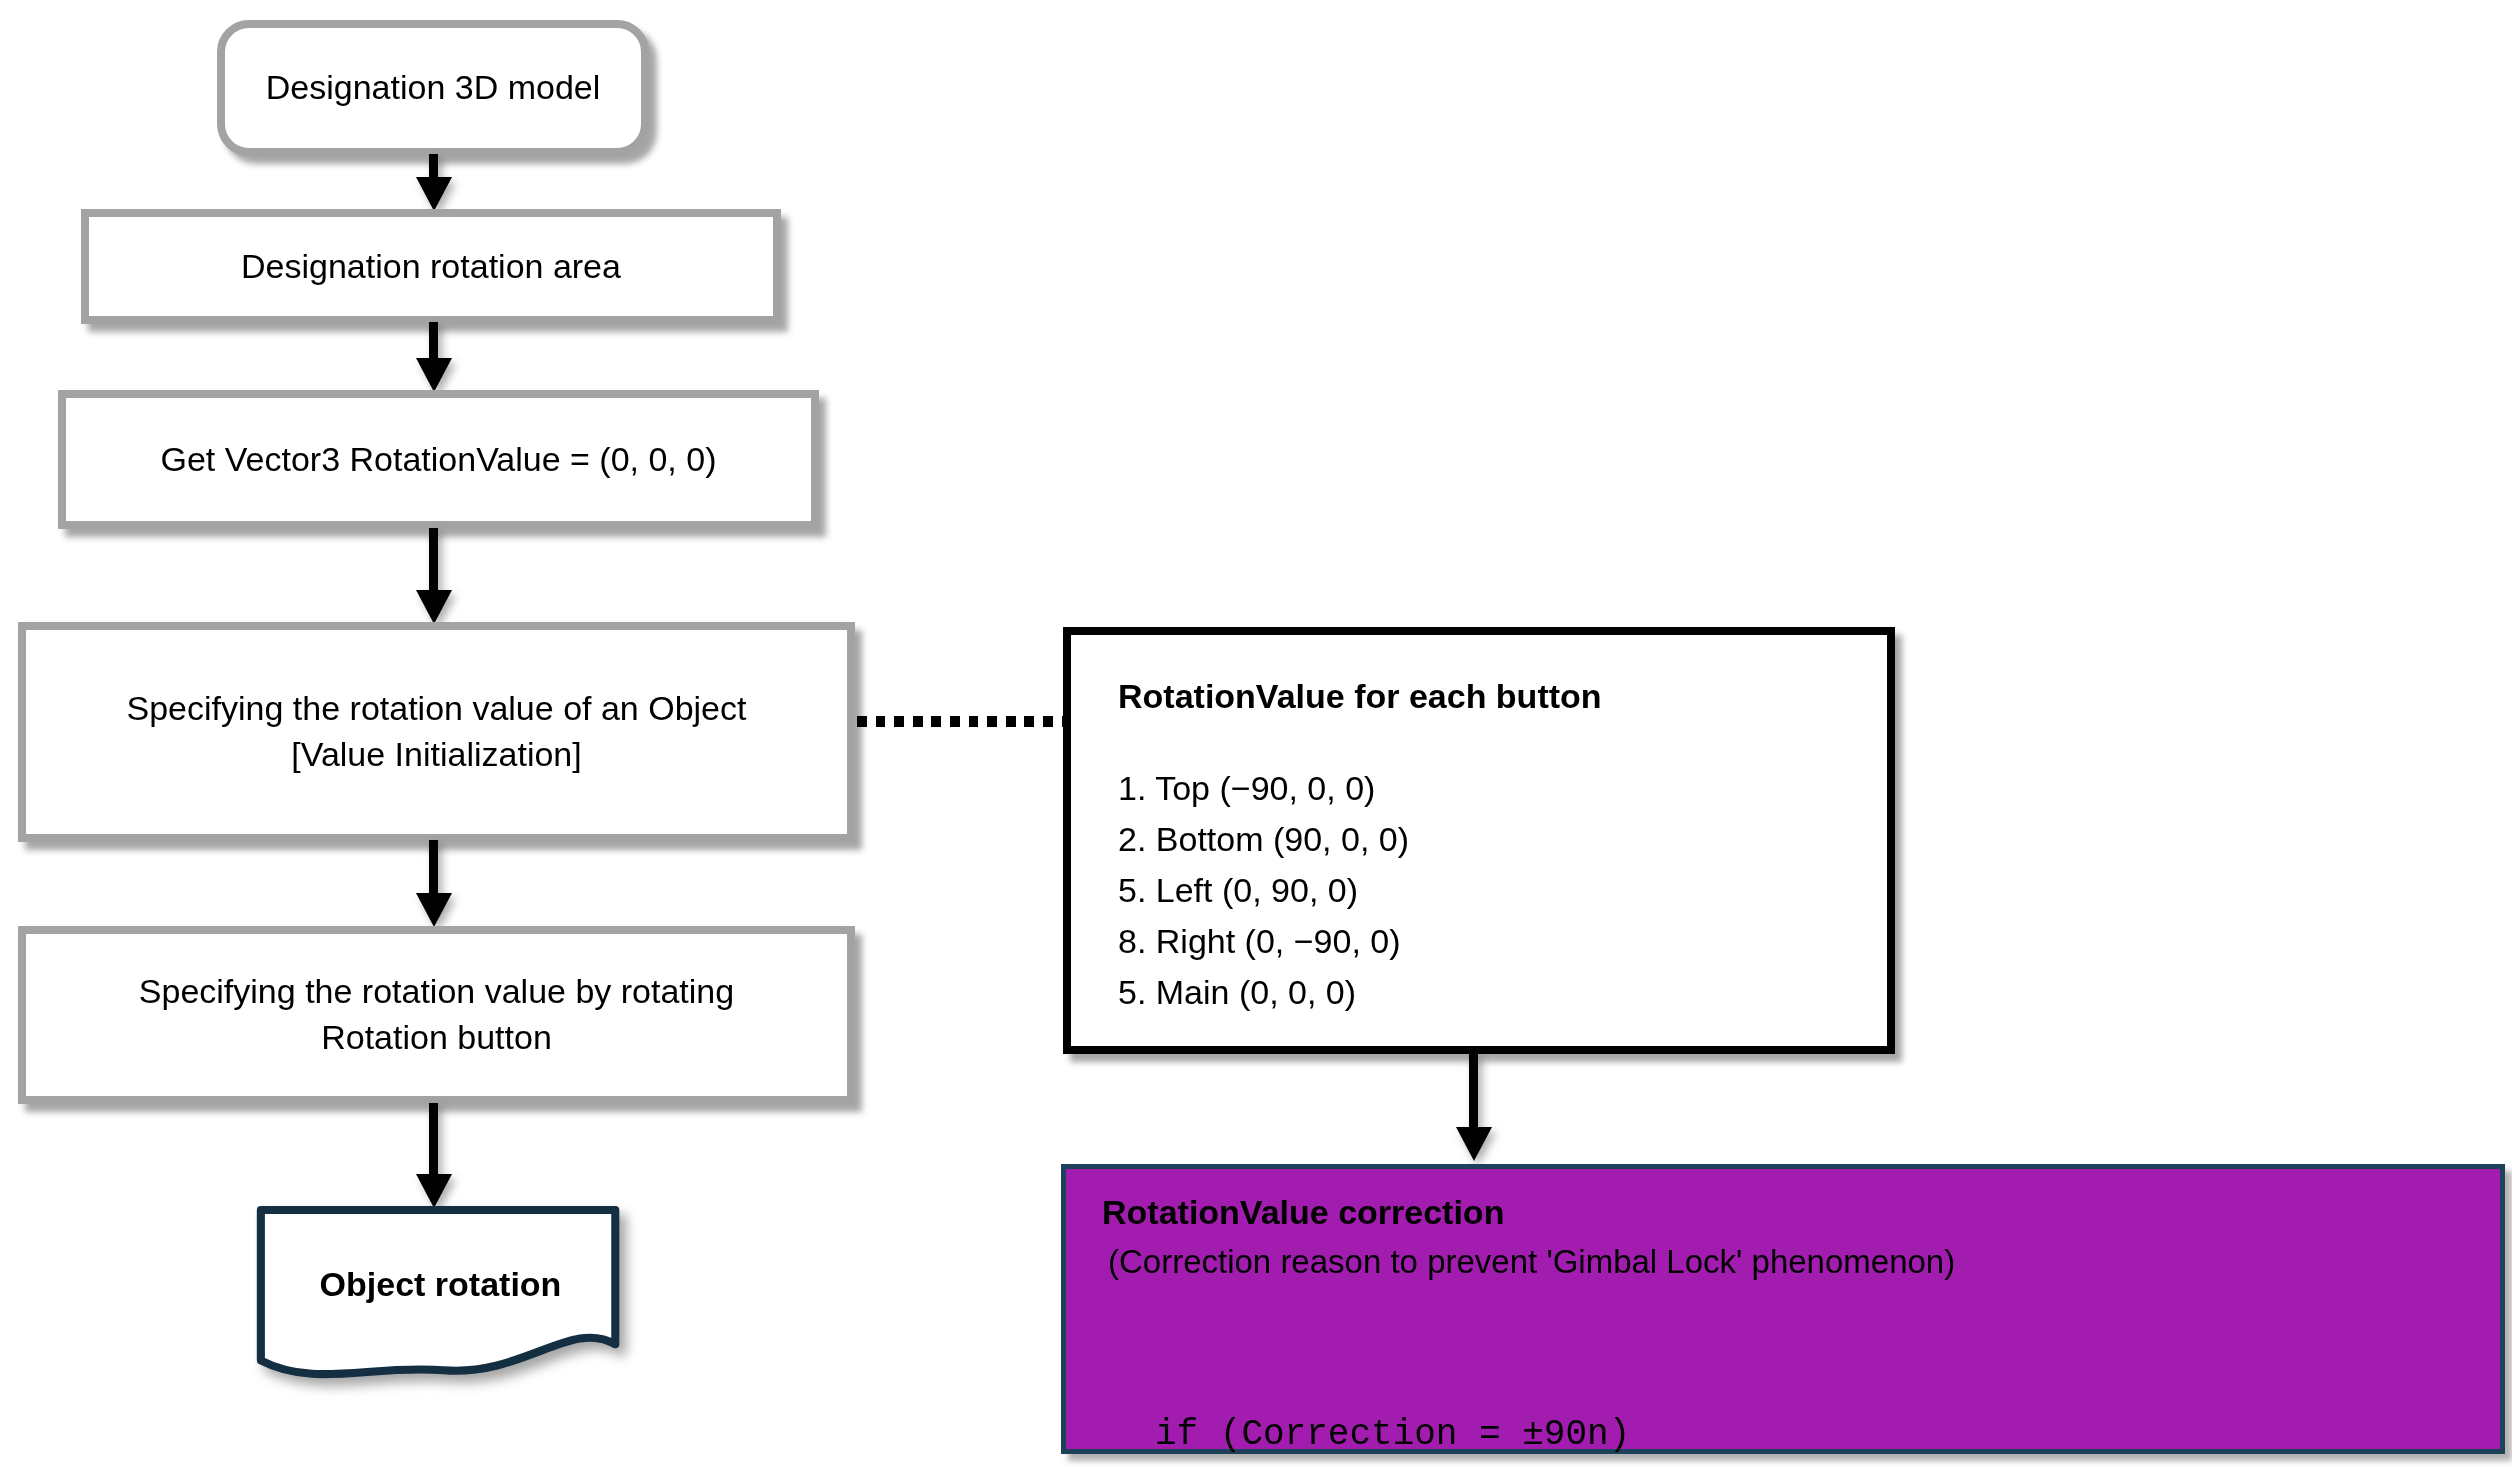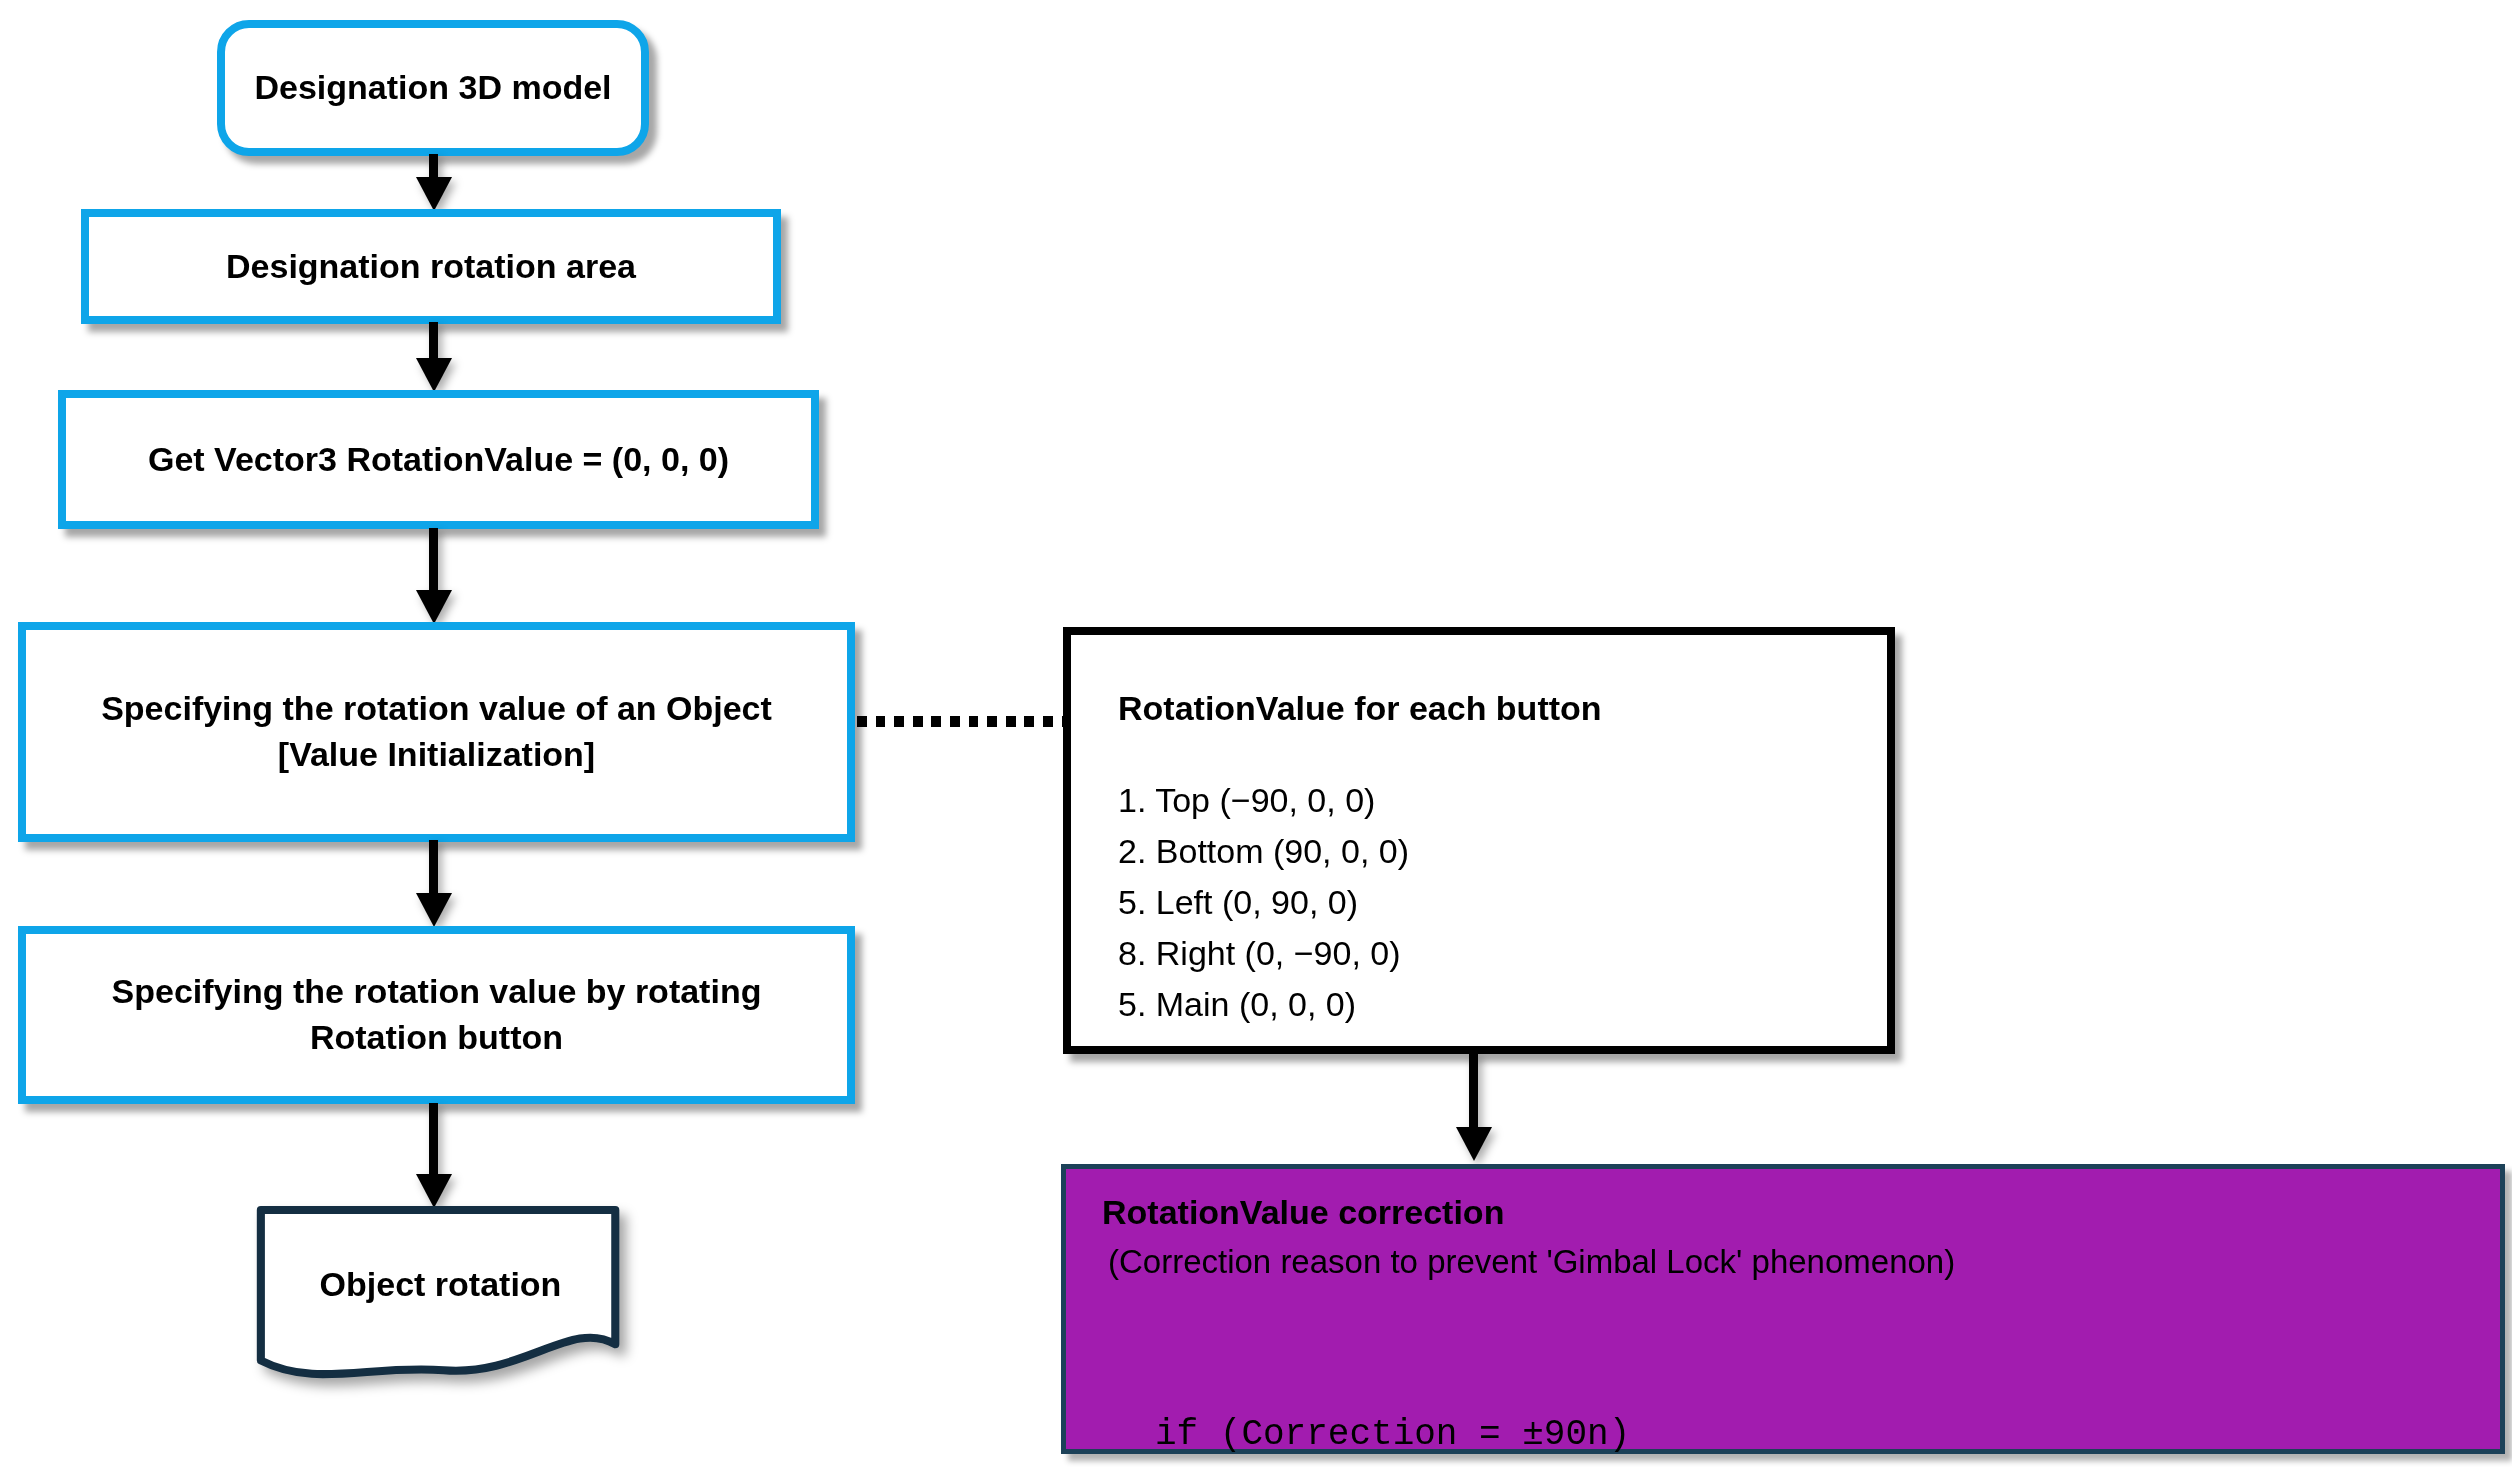--- a/index.html
+++ b/index.html
@@ -8,46 +8,46 @@
     width:2512px;height:1470px;
     background:#ffffff;
     font-family:"Liberation Sans", sans-serif;
     color:#000;
     overflow:hidden;
   }
   
   .node{
     position:absolute;
     background:#ffffff;
-    border:8px solid #0ea5e9;
+    border:8px solid #a3a3a3;
     box-shadow:7.3px 8px 6.5px rgba(0,0,0,0.35);
     display:flex;align-items:center;justify-content:center;
     text-align:center;
-    font-weight:bold;
+    font-weight:normal;
     font-size:34px;line-height:1.35;
     box-sizing:border-box;
   }
   .node .line{display:block;}
   .rounded{border-radius:32px;}
 
   
   #n-start {left:217px; top:20px;  width:432px; height:136px;}
   #n-step1 {left:81px; top:209px; width:700px; height:115px;}
   #n-step2 {left:58px;  top:390px; width:761px; height:139px;}
   #n-step3 {left:18px;  top:622px; width:837px;height:220px;}
   #n-step4 {left:18px;  top:926px;width:837px;height:178px;}
 
   
   #panel-buttons{
     position:absolute;left:1063px;top:627px;width:832px;height:427px;
     background:#fff;border:8px solid #000;box-sizing:border-box;
     box-shadow:7.3px 8px 6.5px rgba(0,0,0,0.35);
     padding:42px 32px 0 47px;
   }
-  #panel-buttons .panel-title{font-weight:bold;font-size:34px;margin:12px 0 47px 0;}
+  #panel-buttons .panel-title{font-weight:bold;font-size:34px;margin:0 0 47px 0;}
   #panel-buttons .rv-item{font-size:34px;line-height:51px;font-weight:normal;}
 
   
   #panel-correction{
     position:absolute;left:1061px;top:1164px;width:1444px;height:290px;
     background:#a21caf;border:5.7px solid #1c4158;box-sizing:border-box;
     box-shadow:6.5px 7.3px 5.7px rgba(0,0,0,0.3);
     padding:21px 24px 0 36px;
   }
   #panel-correction .panel-title{font-weight:bold;font-size:34px;margin:0;line-height:44px;}

